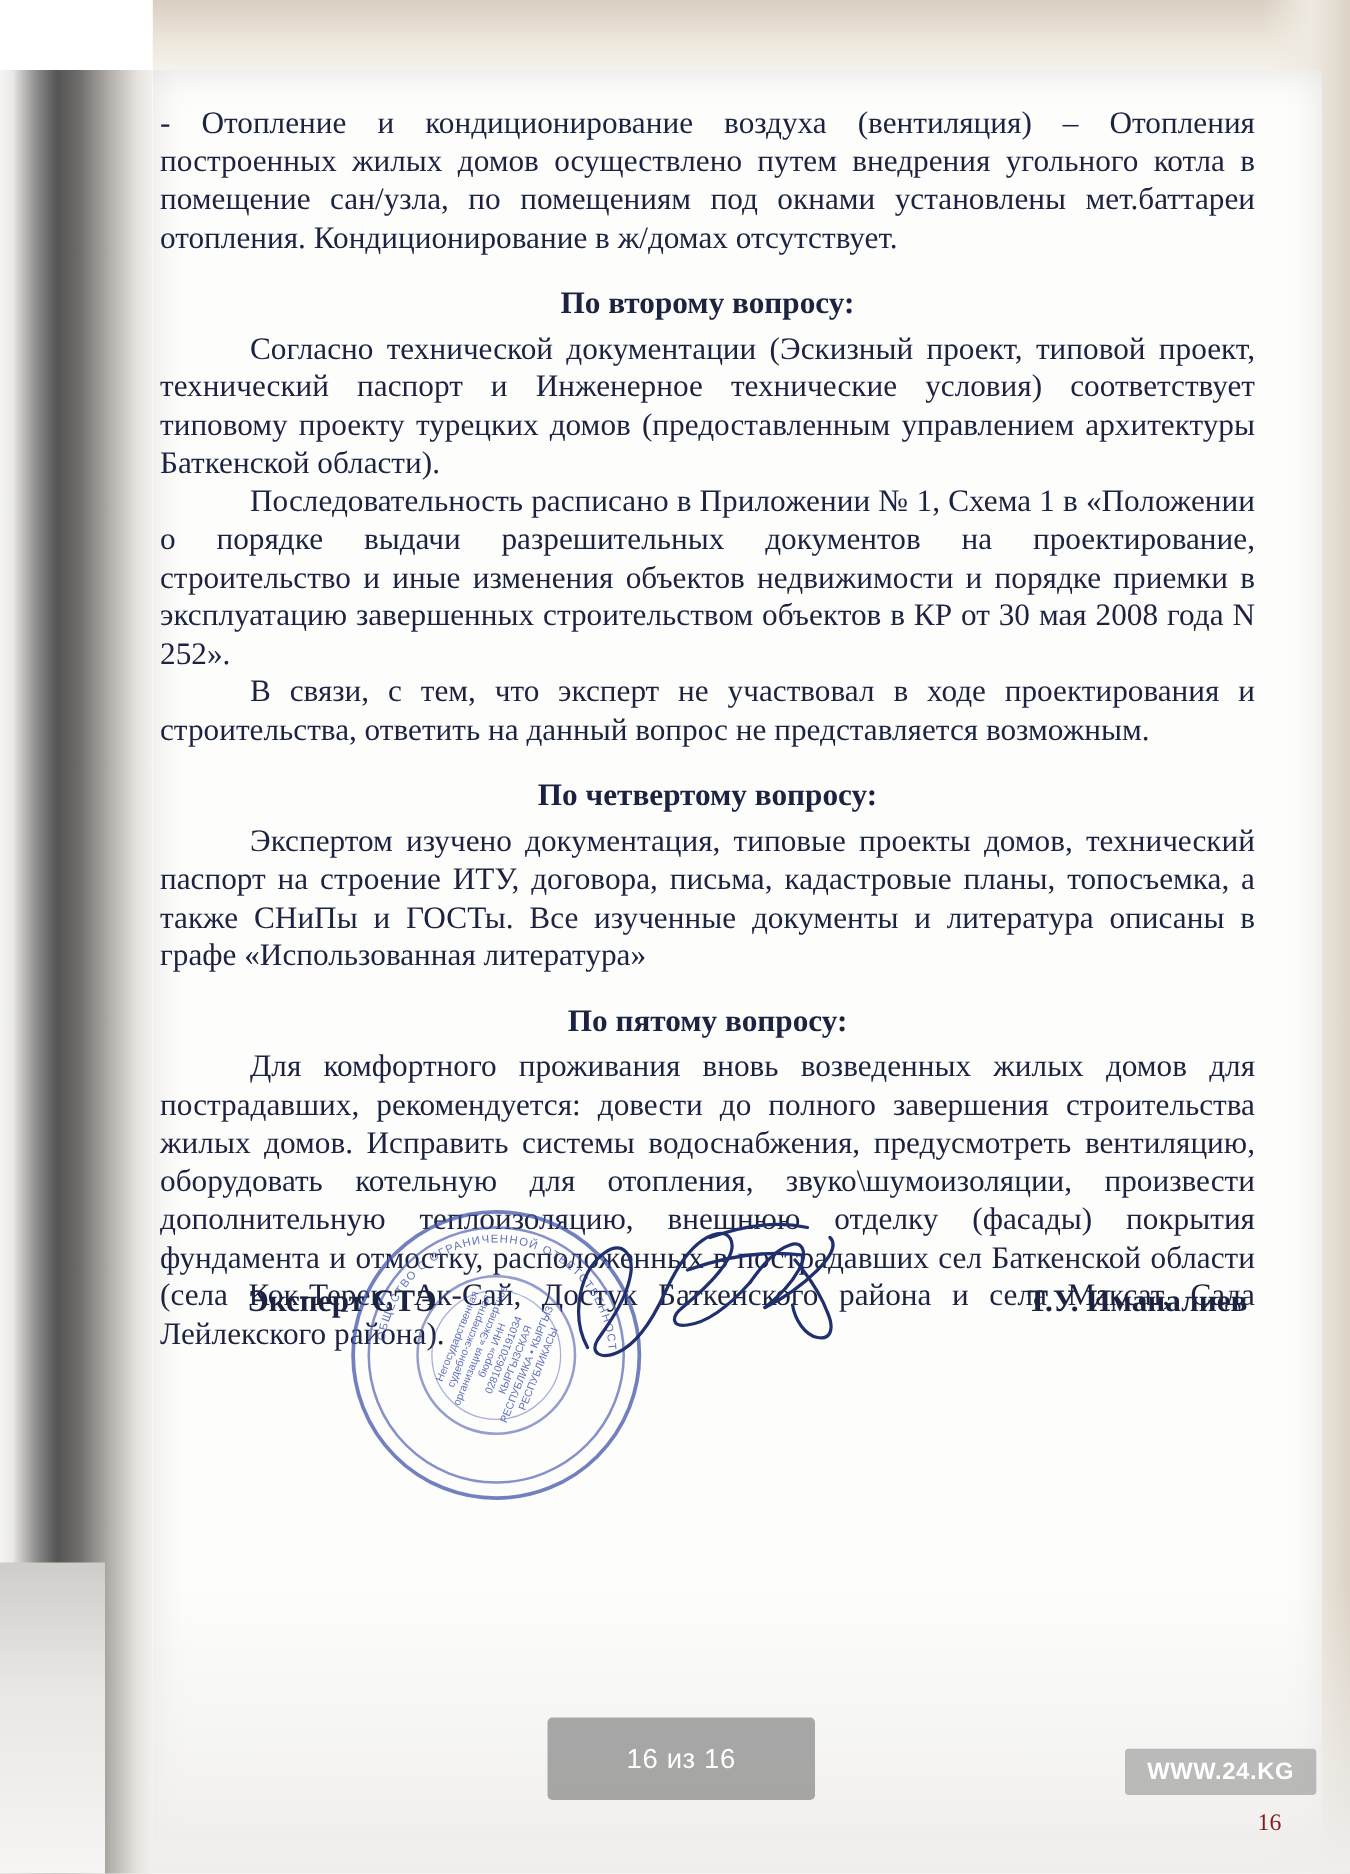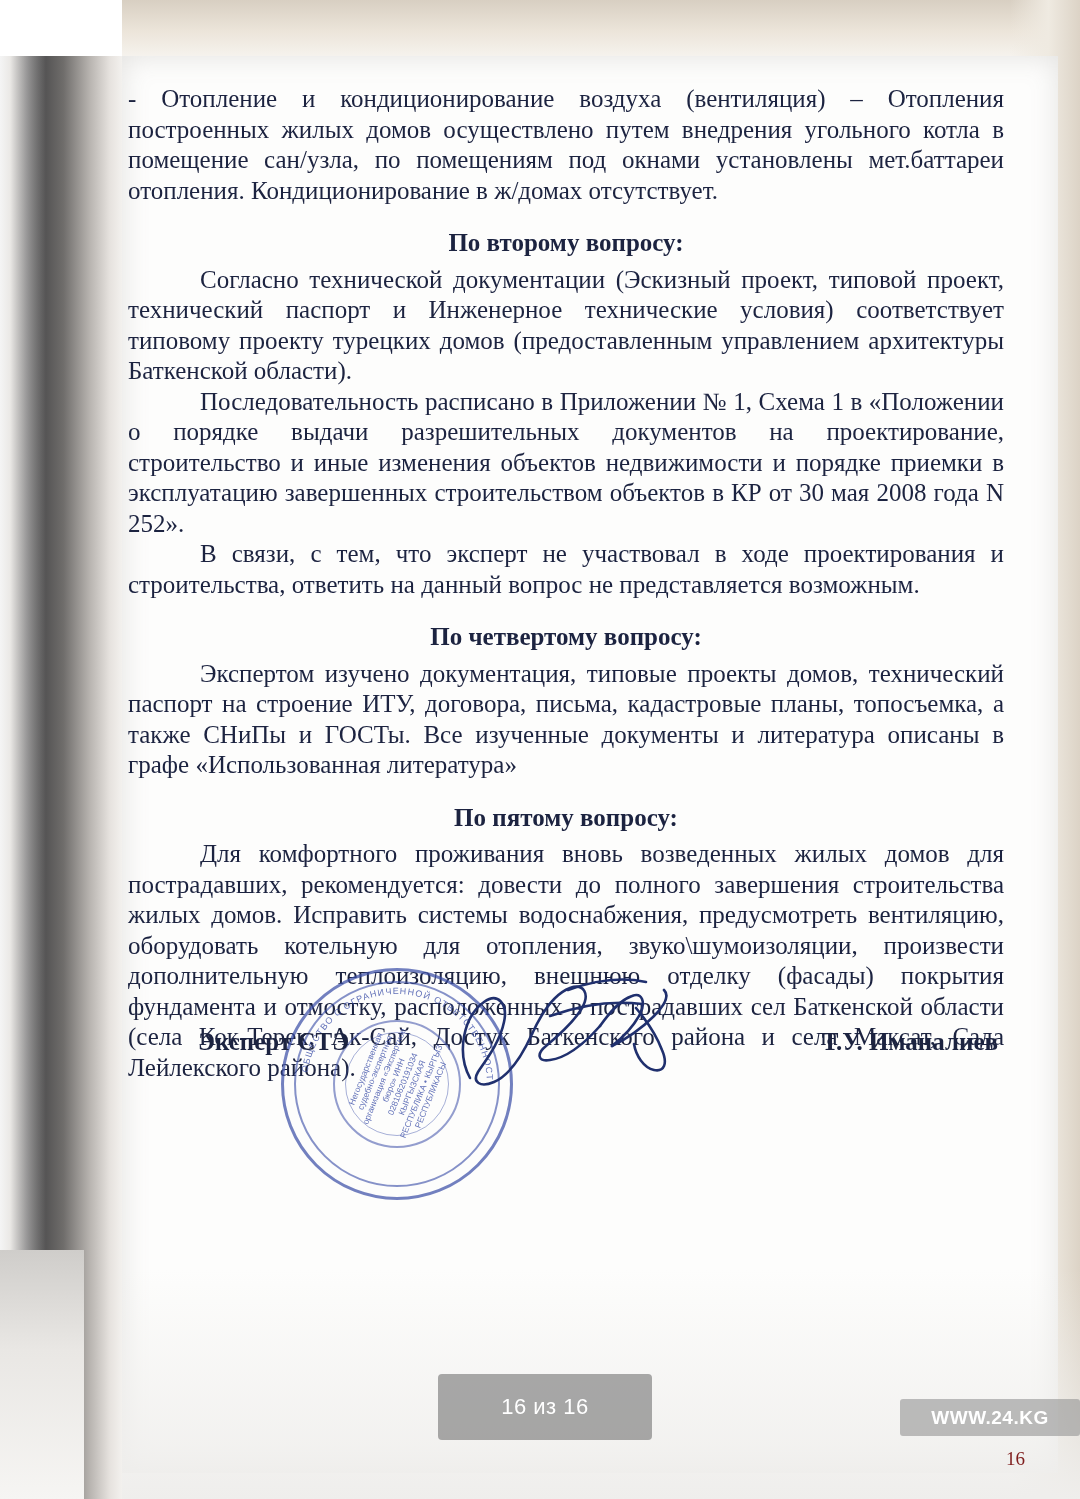--- a/index.html
+++ b/index.html
@@ -170,21 +170,21 @@
     font-size: 22px;
     letter-spacing:.5px;
     display:flex;
     align-items:center;
     justify-content:center;
   }
   #watermark {
     position:absolute;
     left: 900px;
     top: 1399px;
-    width: 180px;
+    width: 153px;
     height: 37px;
     background: rgba(150,150,150,.62);
     border-radius:3px;
     color:#ffffff;
     font-family:"Liberation Sans", sans-serif;
     font-weight:bold;
     font-size:19px;
     letter-spacing:.5px;
     display:flex;
     align-items:center;

